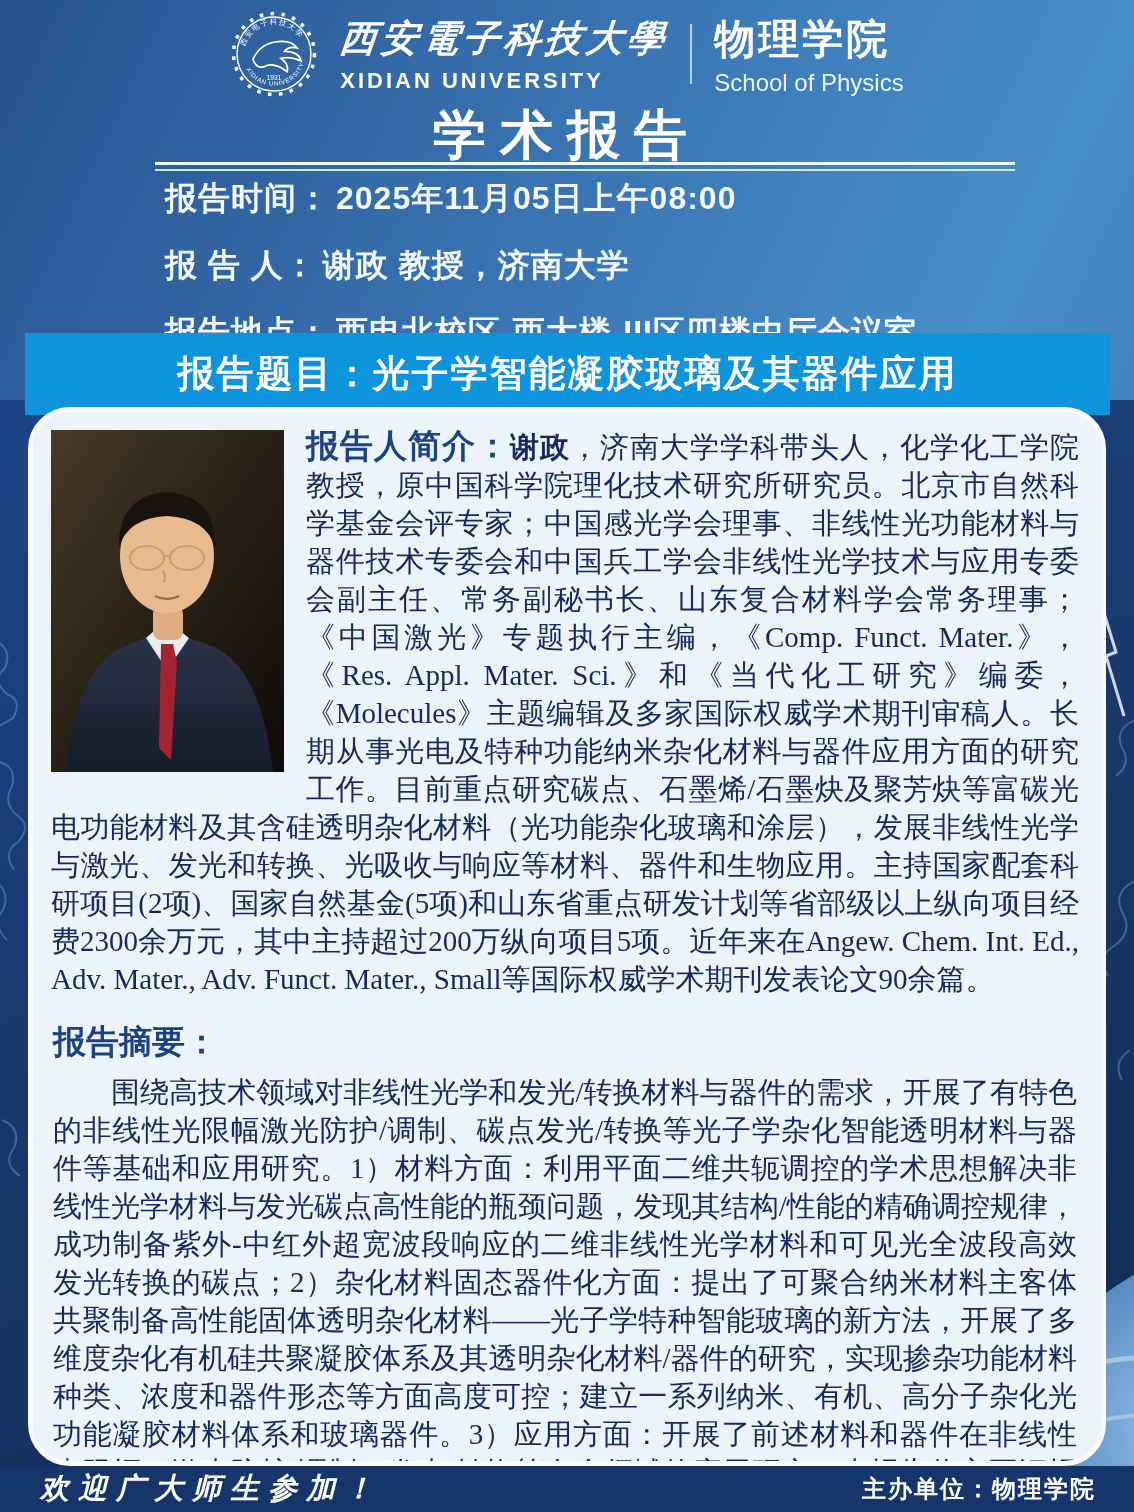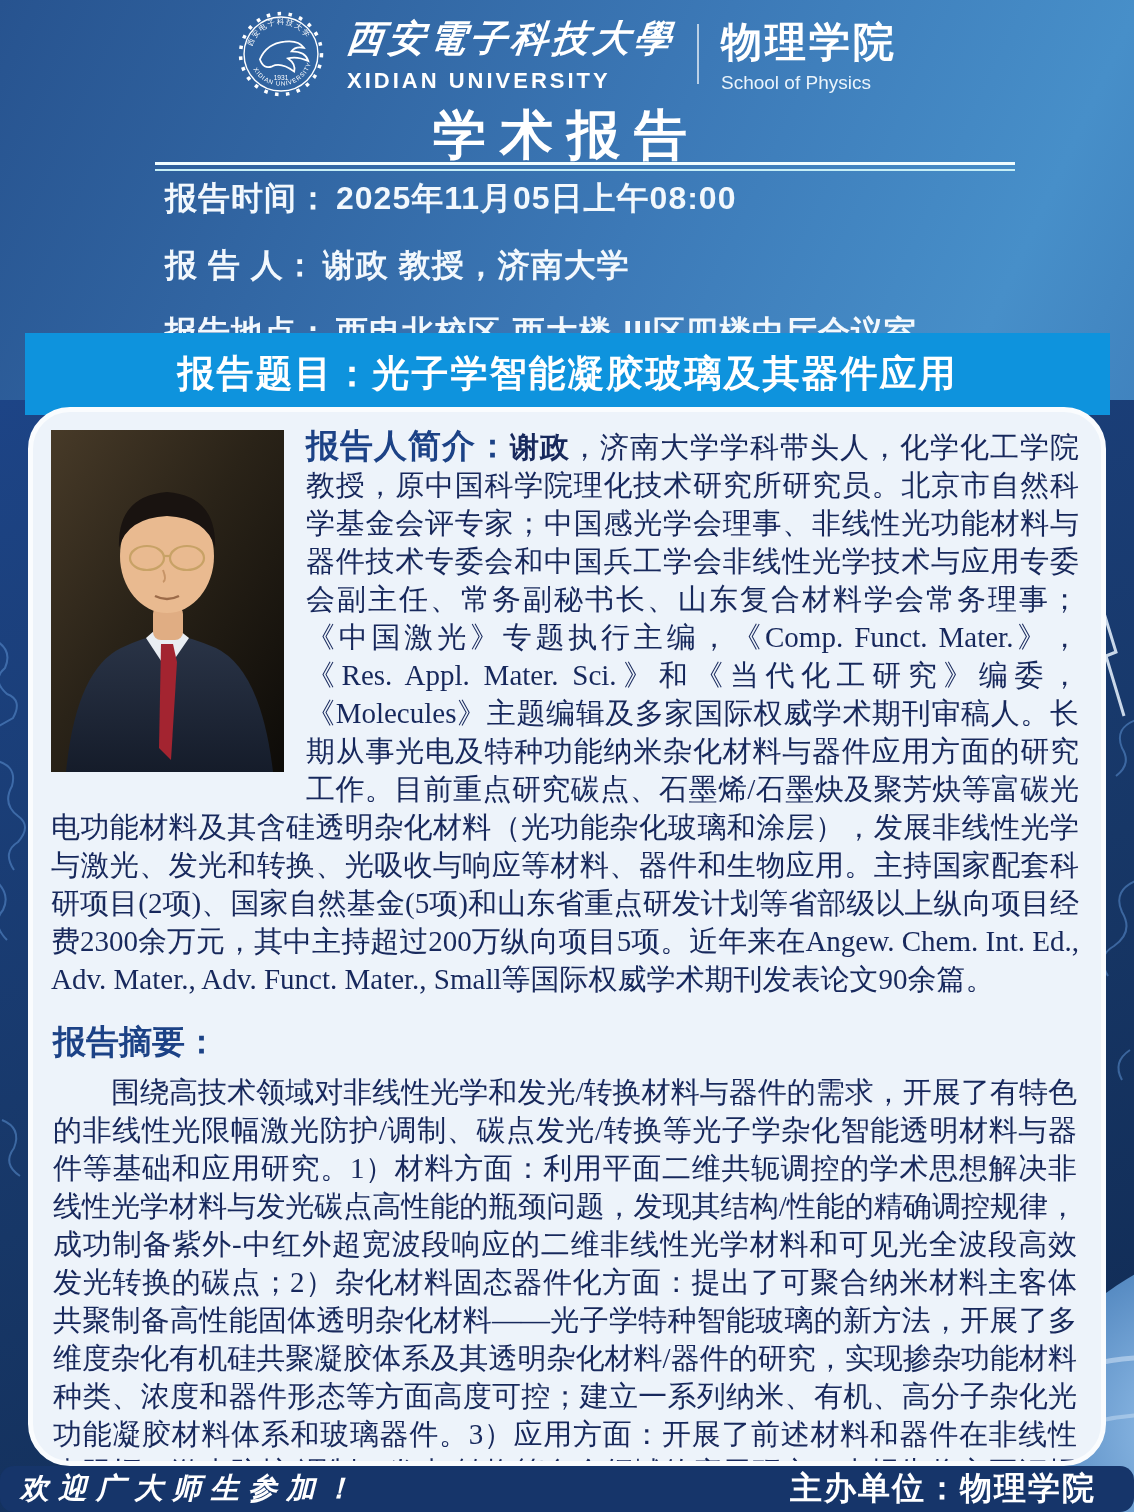--- a/index.html
+++ b/index.html
@@ -15,21 +15,21 @@
   .header { position:absolute; top:6px; left:0; width:1134px; height:96px;
     display:flex; align-items:center; justify-content:center; gap:22px; color:#ffffff; }
   .seal { width:88px; height:88px; flex:0 0 auto; }
   .uni-block { text-align:left; }
   .uni-cn { font-size:37px; font-weight:700; font-style:italic; letter-spacing:4px;
     font-family:"Liberation Serif","DejaVu Serif",serif; transform:skewX(-6deg); }
   .uni-en { font-size:22px; font-weight:700; letter-spacing:3px; margin-top:4px; }
   .hdr-divider { width:2px; height:60px; background:rgba(255,255,255,.65); }
   .school-block { text-align:left; }
   .school-cn { font-size:41px; font-weight:700; letter-spacing:3px; }
-  .school-en { font-size:19px; margin-top:2px; color:#eaf4fc; }
+  .school-en { font-size:24px; margin-top:2px; color:#eaf4fc; }
 
   .main-title { position:absolute; top:100px; left:0; width:1134px; text-align:center;
     color:#ffffff; font-size:53px; font-weight:700; letter-spacing:14px; }
   .title-sep { position:absolute; top:162px; left:155px; width:860px; height:9px;
     border-top:3px solid #f0fdff; border-bottom:2px solid #c6eef6; }
 
   .info { position:absolute; top:177px; left:165px; color:#f2f8fd; }
   .info-row { font-size:32px; font-weight:700; letter-spacing:1px; margin-bottom:23px;
     white-space:nowrap; }
   .info-row .lbl { margin-right:6px; }
@@ -48,24 +48,24 @@
   .sec-heading { font-family:"Liberation Sans","DejaVu Sans",sans-serif;
     color:#1c4286; font-size:33px; font-weight:700; }
   .bio-name { font-weight:700; }
   .abstract-head { margin:22px 0 8px 4px; clear:none; }
   .abstract-para { text-indent:2em; margin:0 4px; }
   .bio-para { margin:0 2px; }
 
   
   .footer { position:absolute; top:1466px; left:0; width:1134px; height:46px;
     background:#16356a; display:flex; align-items:center; justify-content:space-between;
-    padding:0 38px 0 20px; color:#ffffff;border-radius:14px; }
+    padding:0 38px 0 40px; color:#ffffff; }
   .welcome { font-family:"Liberation Serif","DejaVu Serif",serif; font-size:29px;
     font-weight:700; font-style:italic; letter-spacing:9px; }
-  .organizer { font-size:32px; font-weight:700; letter-spacing:2px; }
+  .organizer { font-size:24px; font-weight:700; letter-spacing:2px; }
 </style>
 </head>
 <body>
 
 <div class="poster">
 
   <div class="bg-bottom"></div>
 
   <svg class="deco-svg" viewBox="0 0 1134 1512">
     <g stroke="#5b8fd0" stroke-width="2" fill="none" opacity="0.55">

